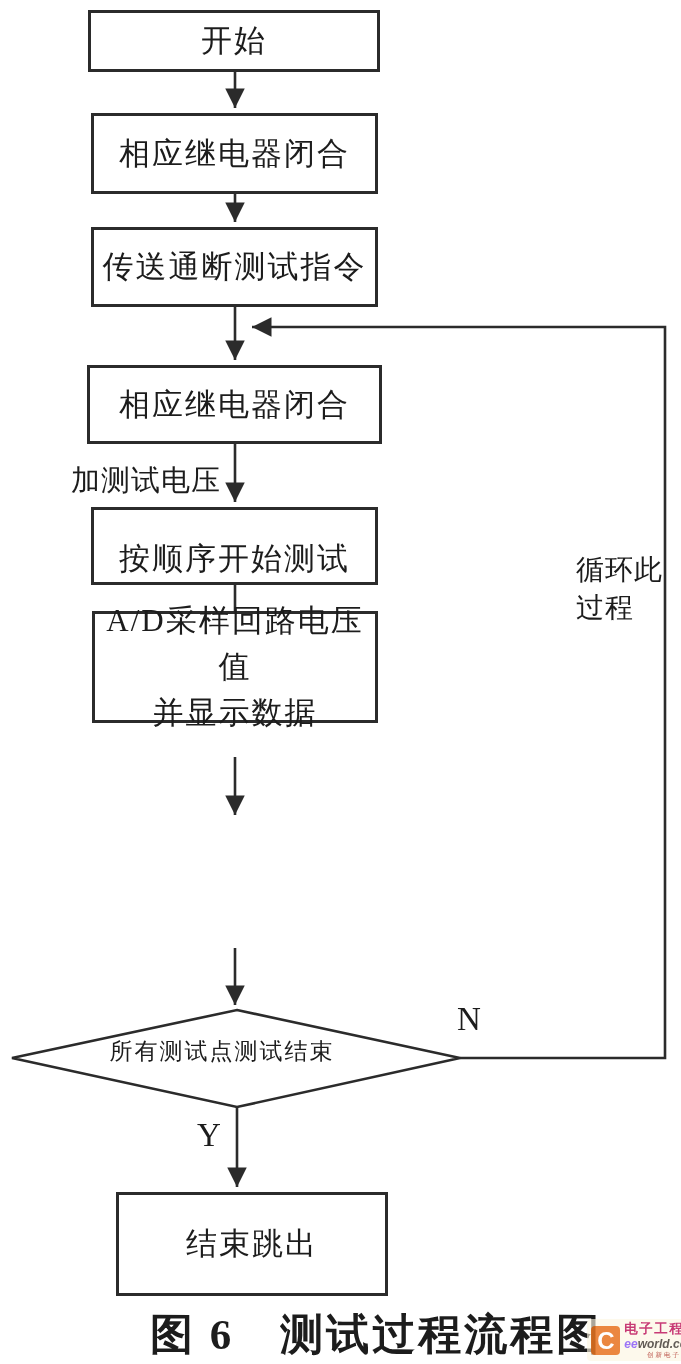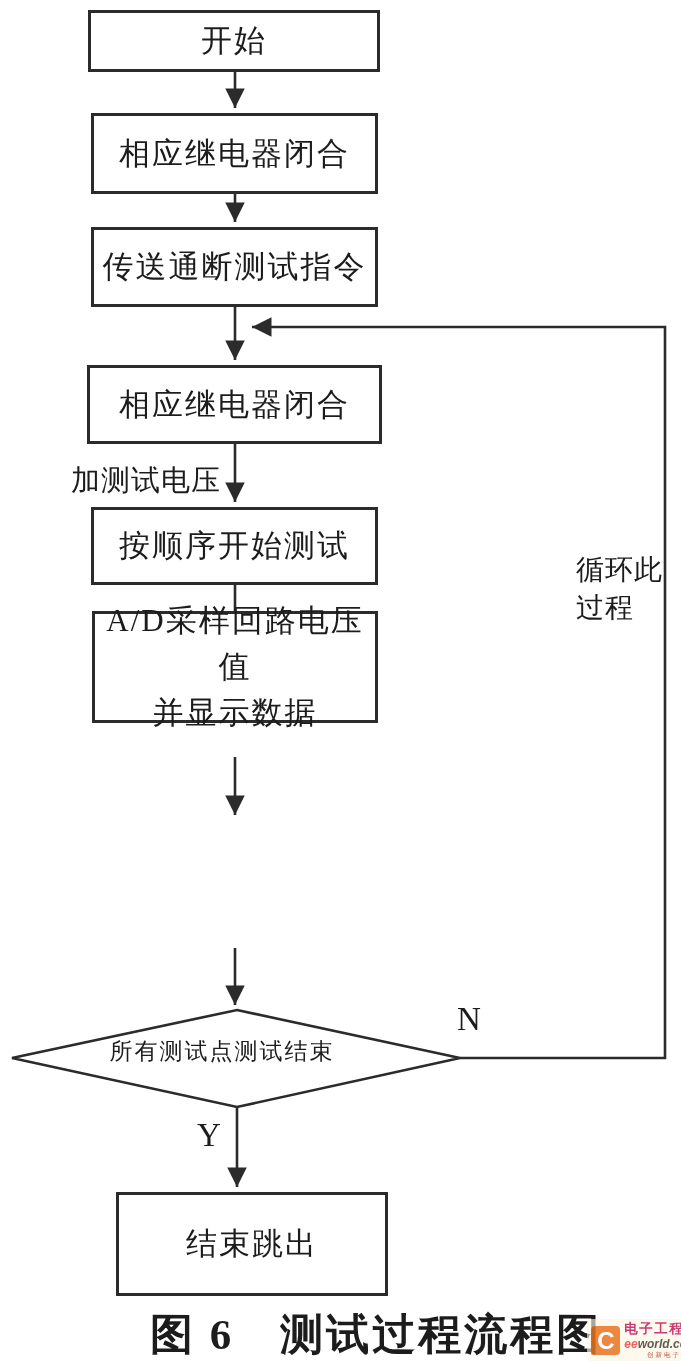--- a/index.html
+++ b/index.html
@@ -91,21 +91,21 @@
     color:#be185d;
     letter-spacing:1.5px;
   }
   .wm-domain{
     font-size:12px;
     font-weight:bold;
     font-style:italic;
     color:#463f38;
     margin-top:2px;
   }
-  .wm-domain .ee{color:#ef4444;}
+  .wm-domain .ee{color:#8b5cf6;}
   .wm-tagline{
     font-size:6.5px;
     color:#b03a2e;
     letter-spacing:2px;
     margin-top:2px;
     text-align:right;
   }
 </style>
 </head>
 <body>
@@ -141,21 +141,21 @@
   </div>
 
   <div class="node" style="left:87px;top:365px;width:295px;height:79px;">
     <span>相应继电器闭合</span>
   </div>
 
   <div class="node" style="left:91px;top:227px;width:287px;height:80px;">
     <span>传送通断测试指令</span>
   </div>
 
-  <div class="node" style="left:91px;top:507px;width:287px;height:78px;">
+  <div class="node" style="left:91px;top:507px;width:287px;height:78px;justify-content:flex-end;">
     <span>按顺序开始测试</span>
   </div>
 
   <div class="node" style="left:92px;top:611px;width:286px;height:112px;">
     <span>A/D采样回路电压值</span>
     <span>并显示数据</span>
   </div>
 
 
   <div class="decision-text">所有测试点测试结束</div>

